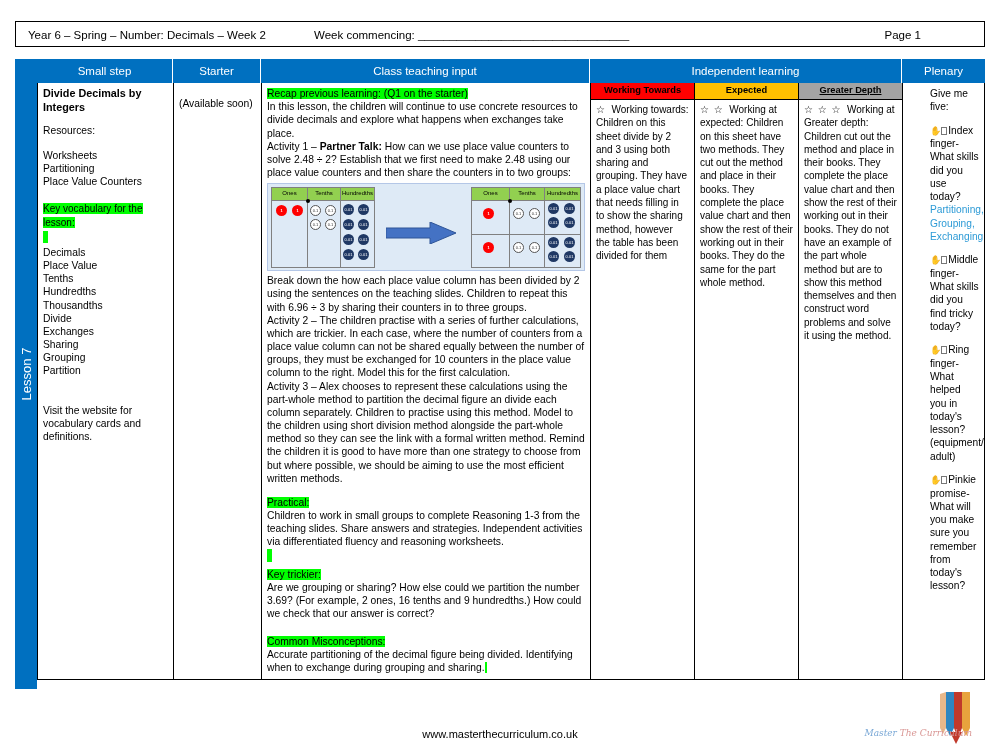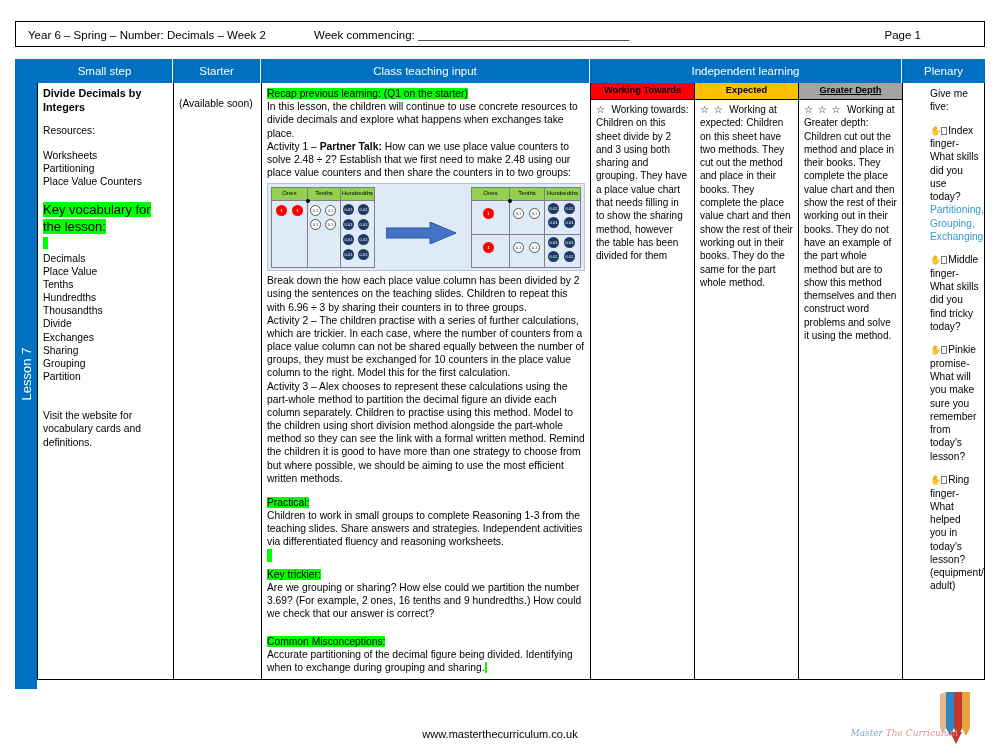--- a/index.html
+++ b/index.html
@@ -98,21 +98,21 @@
   .h-starter  { left: 158px; width: 88px;  }
   .h-class    { left: 246px; width: 329px; }
   .h-indep    { left: 575px; width: 312px; }
   .h-plen     { left: 887px; width: 83px; border-right: none; }
 
   
   .ss-title { font-weight: bold; font-size: 10.8px; margin-bottom: 9px; }
   .ss-res   { margin-bottom: 12px; }
   .ss-list  { margin: 0 0 14px 0; }
   .ss-list div { }
-  .kv-head  { background: #00FF00; display: inline; font-size: 13px; }
+  .kv-head  { background: #00FF00; display: inline; font-size: 10px; }
   .kv-block { margin-bottom: 2px; }
   .kv-bar   { background: #00FF00; width: 5px; height: 12px; display:block; margin-top:1px;}
   .ss-vocab { margin-top: 3px; }
   .ss-visit { margin-top: 26px; }
 
   
   .hl { background: #00FF00; }
   .para { margin: 0 0 0 0; }
   b.inl { font-weight: bold; }
 
@@ -209,21 +209,21 @@
     text-align: center;
     font-size: 11px; color: #000;
   }
   .logo {
     position: absolute;
     right: 8px; top: 692px;
     width: 112px; height: 52px;
   }
   .logo-text {
     position: absolute;
-    right: 42px; top: 728px;
+    right: 28px; top: 728px;
     font-size: 9px;
     font-family: "DejaVu Serif", serif;
     font-style: italic;
     white-space: nowrap;
   }
   .lt1 { color: #7AA8D6; }
   .lt2 { color: #D99694; }
   .lt3 { color: #D99694; }
 </style>
 </head>
@@ -408,25 +408,25 @@
         <div class="plen-item">
           <span class="hand">✋</span><span class="box-glyph"></span><span>Index finger- What skills did you use today?</span>
           <span class="plen-ans">Partitioning, Grouping, Exchanging.</span>
         </div>
 
         <div class="plen-item">
           <span class="hand">✋</span><span class="box-glyph"></span><span>Middle finger- What skills did you find tricky today?</span>
         </div>
 
         <div class="plen-item">
+          <span class="hand">✋</span><span class="box-glyph"></span><span>Ring finger- What helped you in today's lesson? (equipment/ adult)</span>
+        </div>
+
+        <div class="plen-item">
           <span class="hand">✋</span><span class="box-glyph"></span><span>Pinkie promise- What will you make sure you remember from today's lesson?</span>
-        </div>
-
-        <div class="plen-item">
-          <span class="hand">✋</span><span class="box-glyph"></span><span>Ring finger- What helped you in today's lesson? (equipment/ adult)</span>
         </div>
       </div>
     </div>
 
   </div>
 
   <div class="footer-url">www.masterthecurriculum.co.uk</div>
 
   <svg class="logo" viewBox="0 0 112 52">
     <g transform="translate(60,0)">

